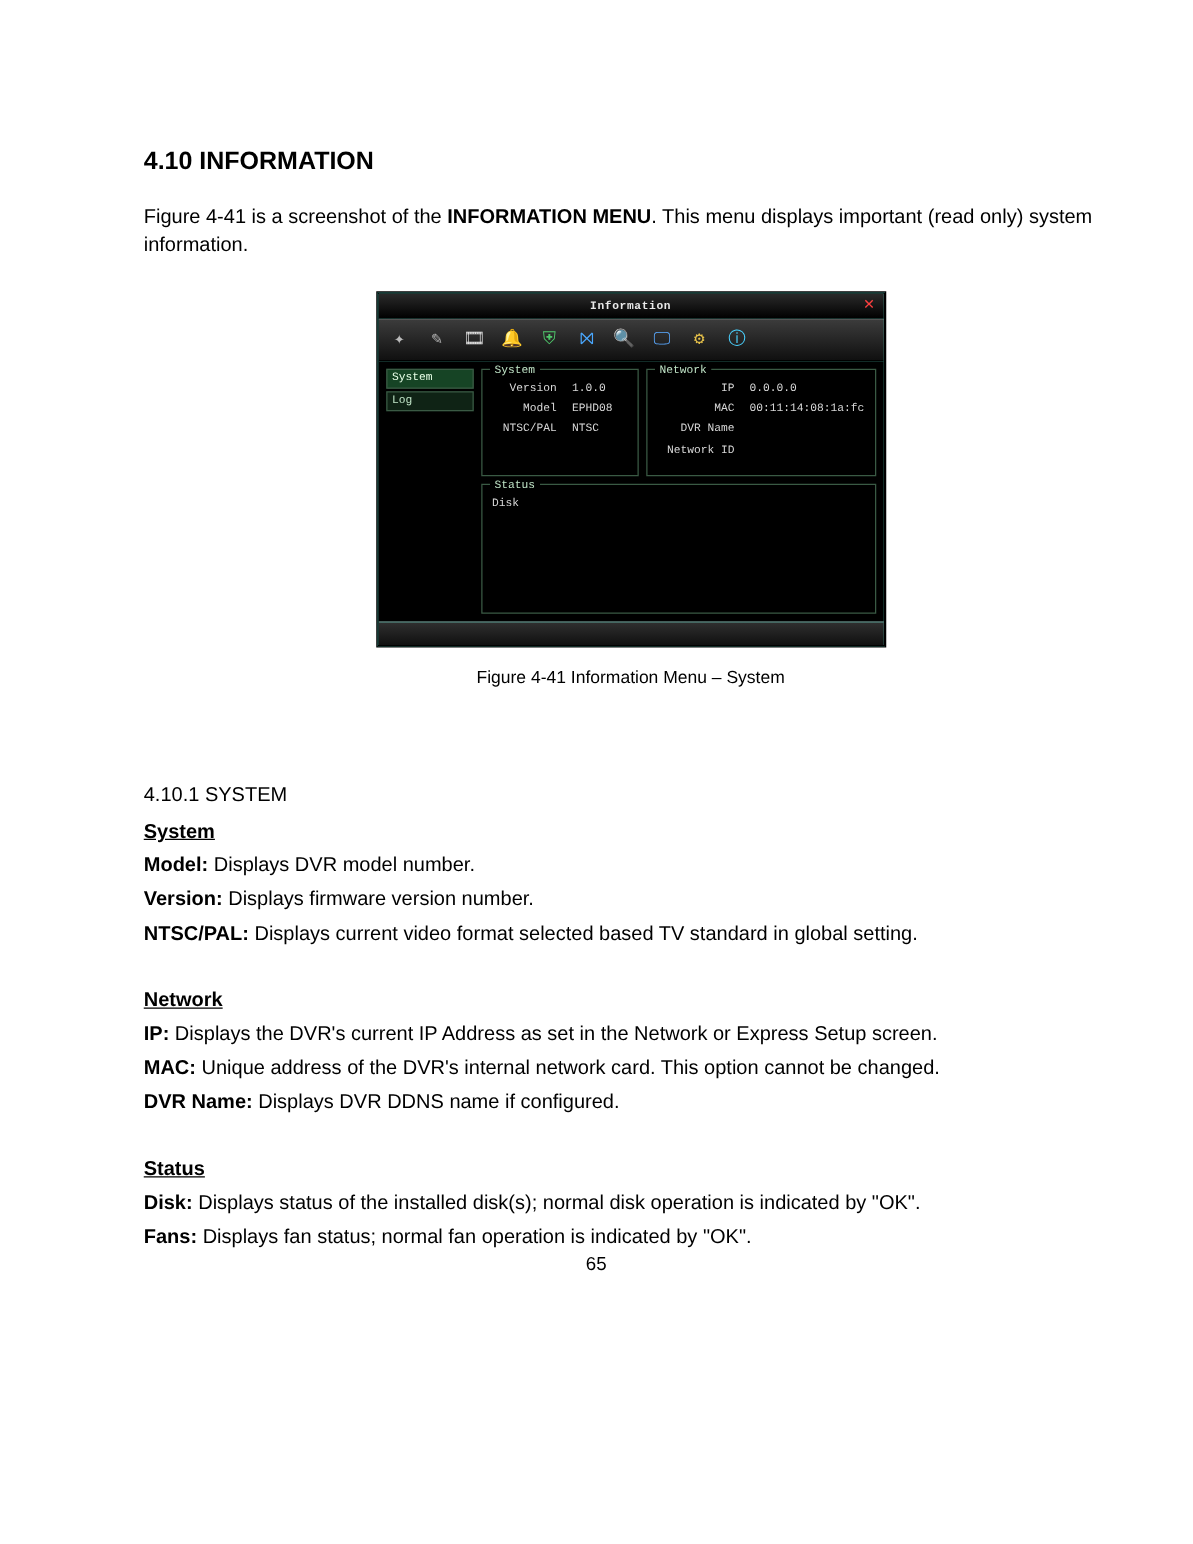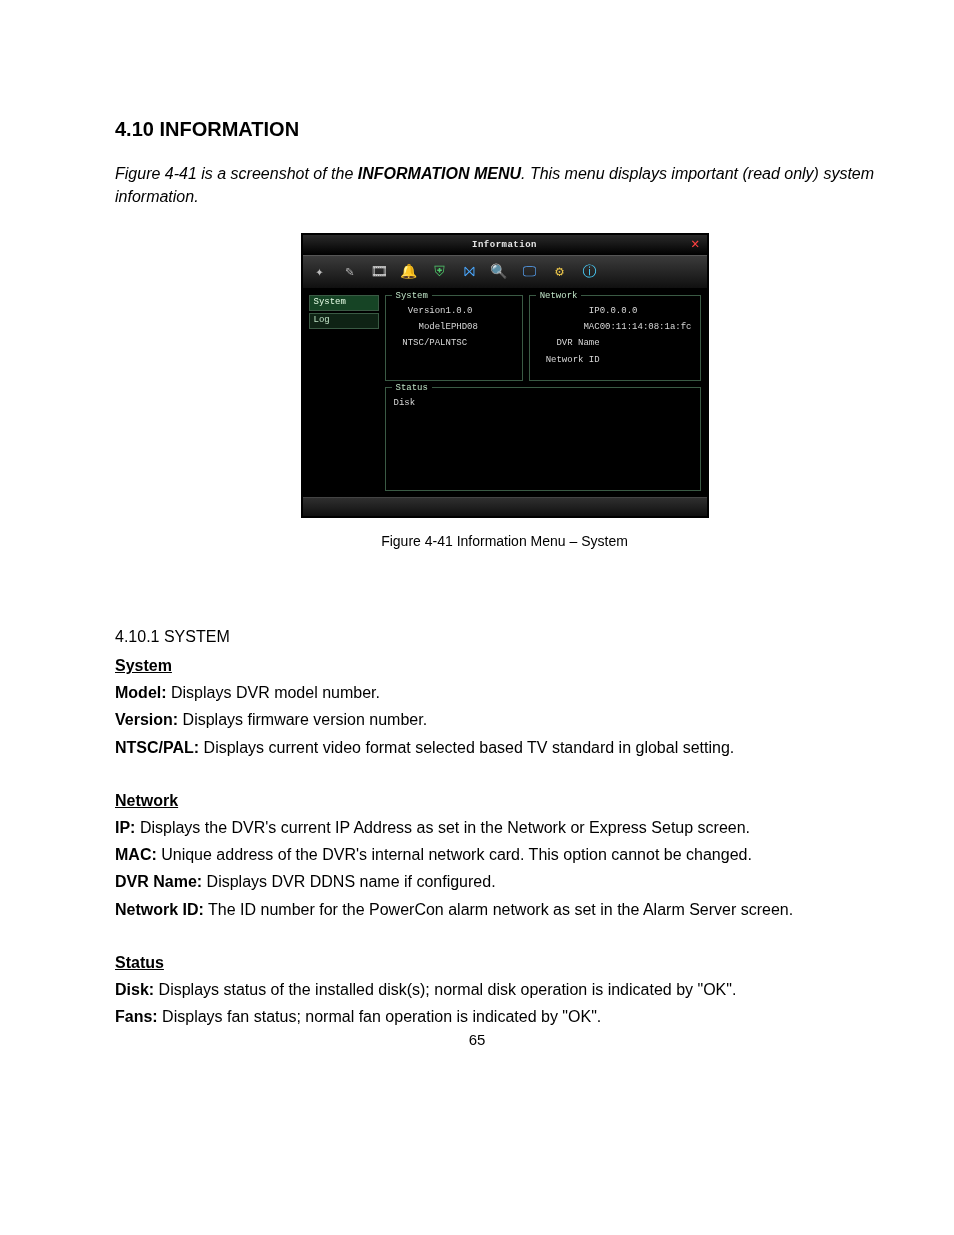--- a/index.html
+++ b/index.html
@@ -1,18 +1,18 @@
 <!DOCTYPE html>
 <html><head>
 <meta charset="utf-8">
 <style>
   html,body{margin:0;padding:0;background:#fff;color:#000;font-family:Arial,Helvetica,sans-serif;font-size:16px;line-height:1.45;}
   .page{width:954px;margin:0 auto;padding:115px 60px 60px 115px;box-sizing:border-box;position:relative;}
   .section-title{font-weight:bold;font-size:20px;margin:0 0 18px 0;}
-  .body-text p{margin:0 0 4px 0;font-style:italic;}
+  .body-text p{margin:0 0 4px 0;}
   .bold{font-weight:bold;}
   .spacer{height:30px;}
   .figure-wrap{display:flex;flex-direction:column;align-items:center;margin:26px 0 24px 0;}
   .caption{font-size:14px;margin-top:14px;}
   .heading-sub{font-weight:normal;margin:20px 0 6px 0;}
   .underline{text-decoration:underline;}
   .item-line{margin:4px 0;}
   .item-line .label{font-weight:bold;}
   .page-num{position:absolute;left:50%;transform:translateX(-50%);bottom:42px;font-size:15px;}
 
@@ -24,21 +24,21 @@
   .dvr-toolbar{height:32px;background:linear-gradient(#3b3b3b,#101010);border-top:1px solid #555;border-bottom:1px solid #000;display:flex;align-items:center;gap:12px;padding:0 8px;}
   .tb-ico{width:18px;height:18px;display:flex;align-items:center;justify-content:center;font-size:14px;}
   .dvr-body{display:flex;gap:6px;padding:6px;background:#000;}
   .dvr-side{width:70px;display:flex;flex-direction:column;gap:2px;}
   .dvr-side .side-item{border:1px solid #3a5a44;background:#0f2315;color:#bfe3c6;height:14px;line-height:12px;padding:0 4px;font-size:9px;}
   .dvr-side .side-item.sel{background:#164425;color:#e8ffe8;}
   .dvr-main{flex:1;display:flex;flex-direction:column;gap:6px;}
   .dvr-row{display:flex;gap:6px;}
   .dvr-panel{flex:1;border:1px solid #3a5a44;padding:6px 8px 10px 8px;position:relative;}
   .dvr-panel .legend{position:absolute;top:-6px;left:6px;background:#000;padding:0 4px;color:#bfe3c6;font-size:9px;}
-  .kv{display:flex;justify-content:flex-start;gap:0;margin:3px 0;font-size:9px;}
+  .kv{display:flex;justify-content:flex-start;gap:12px;margin:3px 0;font-size:9px;}
   .kv .k{min-width:52px;text-align:right;color:#d8d8d8;}
   .kv .v{color:#d8d8d8;}
   .dvr-statusbar{height:18px;background:linear-gradient(#2f2f2f,#101010);border-top:1px solid #444;}
   .dvr-panel.tall{min-height:86px;}
   .body-text .intro{margin-bottom:0;}
 </style>
 </head>
 <body>
 <div class="page">
 
@@ -133,21 +133,20 @@
 <div class="underline bold item-line">System</div>
 <div class="item-line"><span class="label">Model:</span><span> Displays DVR model number.</span></div>
 <div class="item-line"><span class="label">Version:</span><span> Displays firmware version number.</span></div>
 <div class="item-line"><span class="label">NTSC/PAL:</span><span> Displays current video format selected based TV standard in global setting.</span></div>
 
 <div style="height:22px"></div>
 <div class="underline bold item-line">Network</div>
 <div class="item-line"><span class="label">IP:</span><span> Displays the DVR's current IP Address as set in the Network or Express Setup screen.</span></div>
 <div class="item-line"><span class="label">MAC:</span><span> Unique address of the DVR's internal network card. This option cannot be changed.</span></div>
 <div class="item-line"><span class="label">DVR Name:</span><span> Displays DVR DDNS name if configured.</span></div>
-<div class="item-line"><span class="label">Network ID:</span><span> The ID number for the PowerCon alarm network as set in the Alarm Server screen.</span></div>
 
 <div style="height:22px"></div>
 <div class="underline bold item-line">Status</div>
 <div class="item-line"><span class="label">Disk:</span><span> Displays status of the installed disk(s); normal disk operation is indicated by "OK".</span></div>
 <div class="item-line"><span class="label">Fans:</span><span> Displays fan status; normal fan operation is indicated by "OK".</span></div>
 
 <div class="page-num">65</div>
 
 </div>
 

